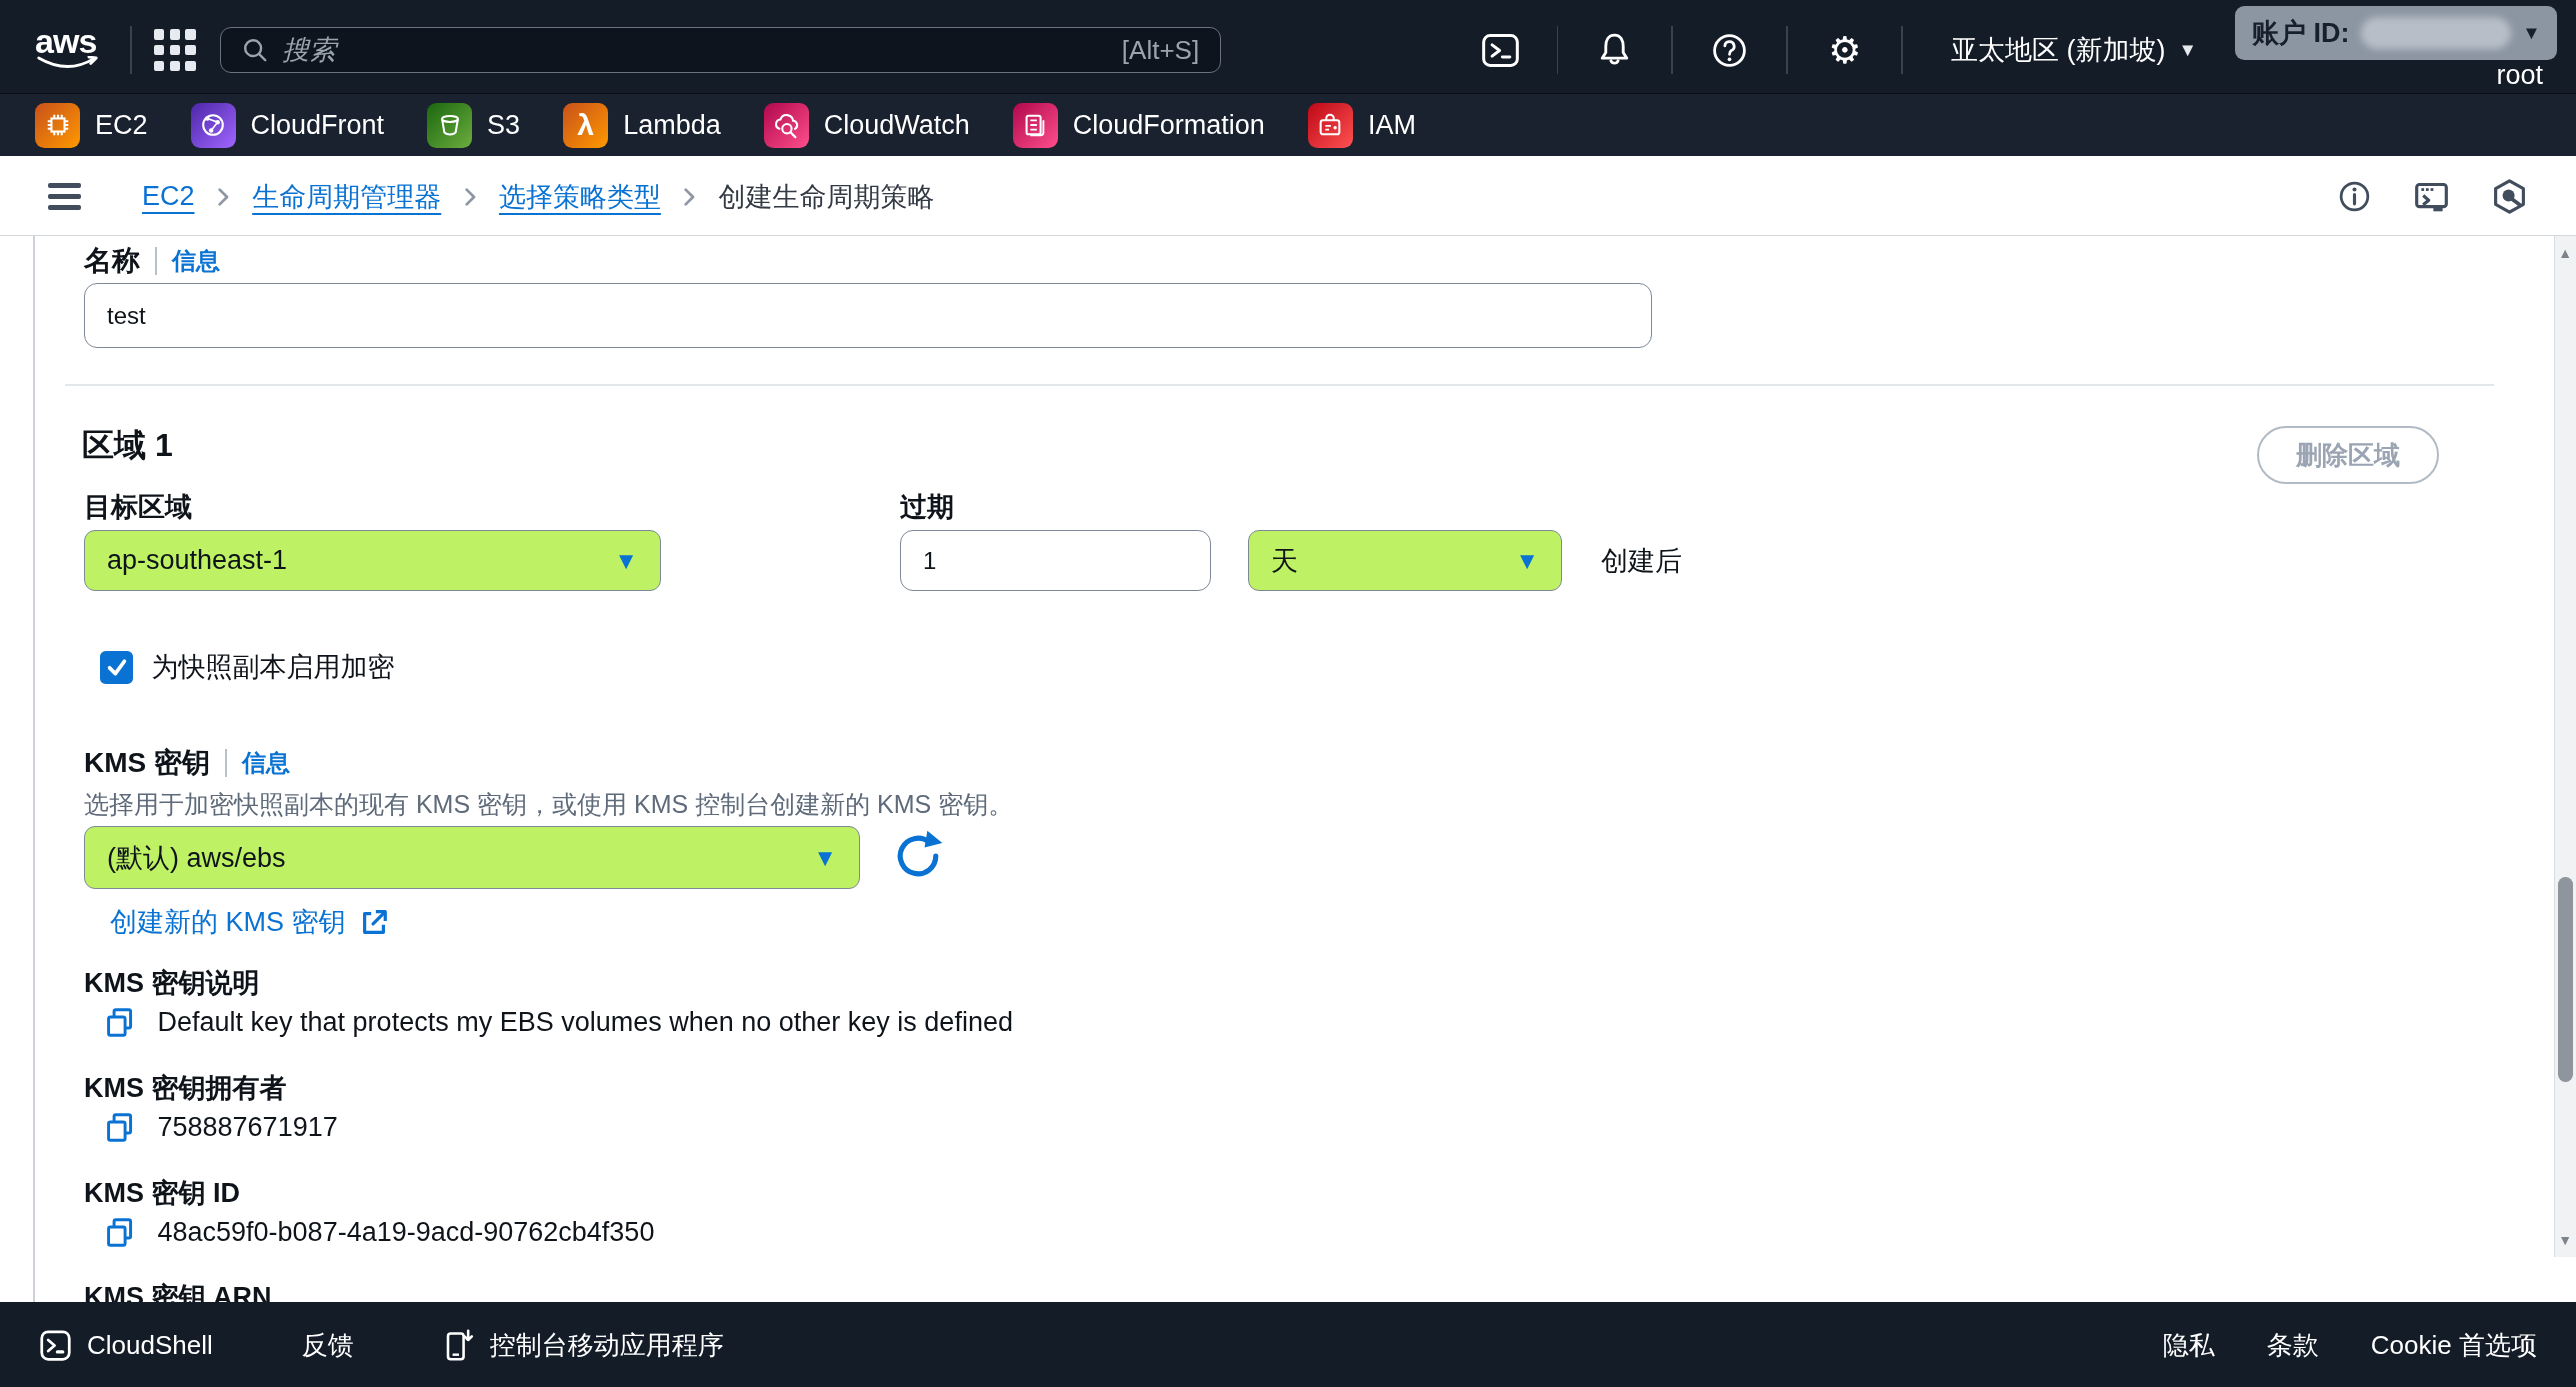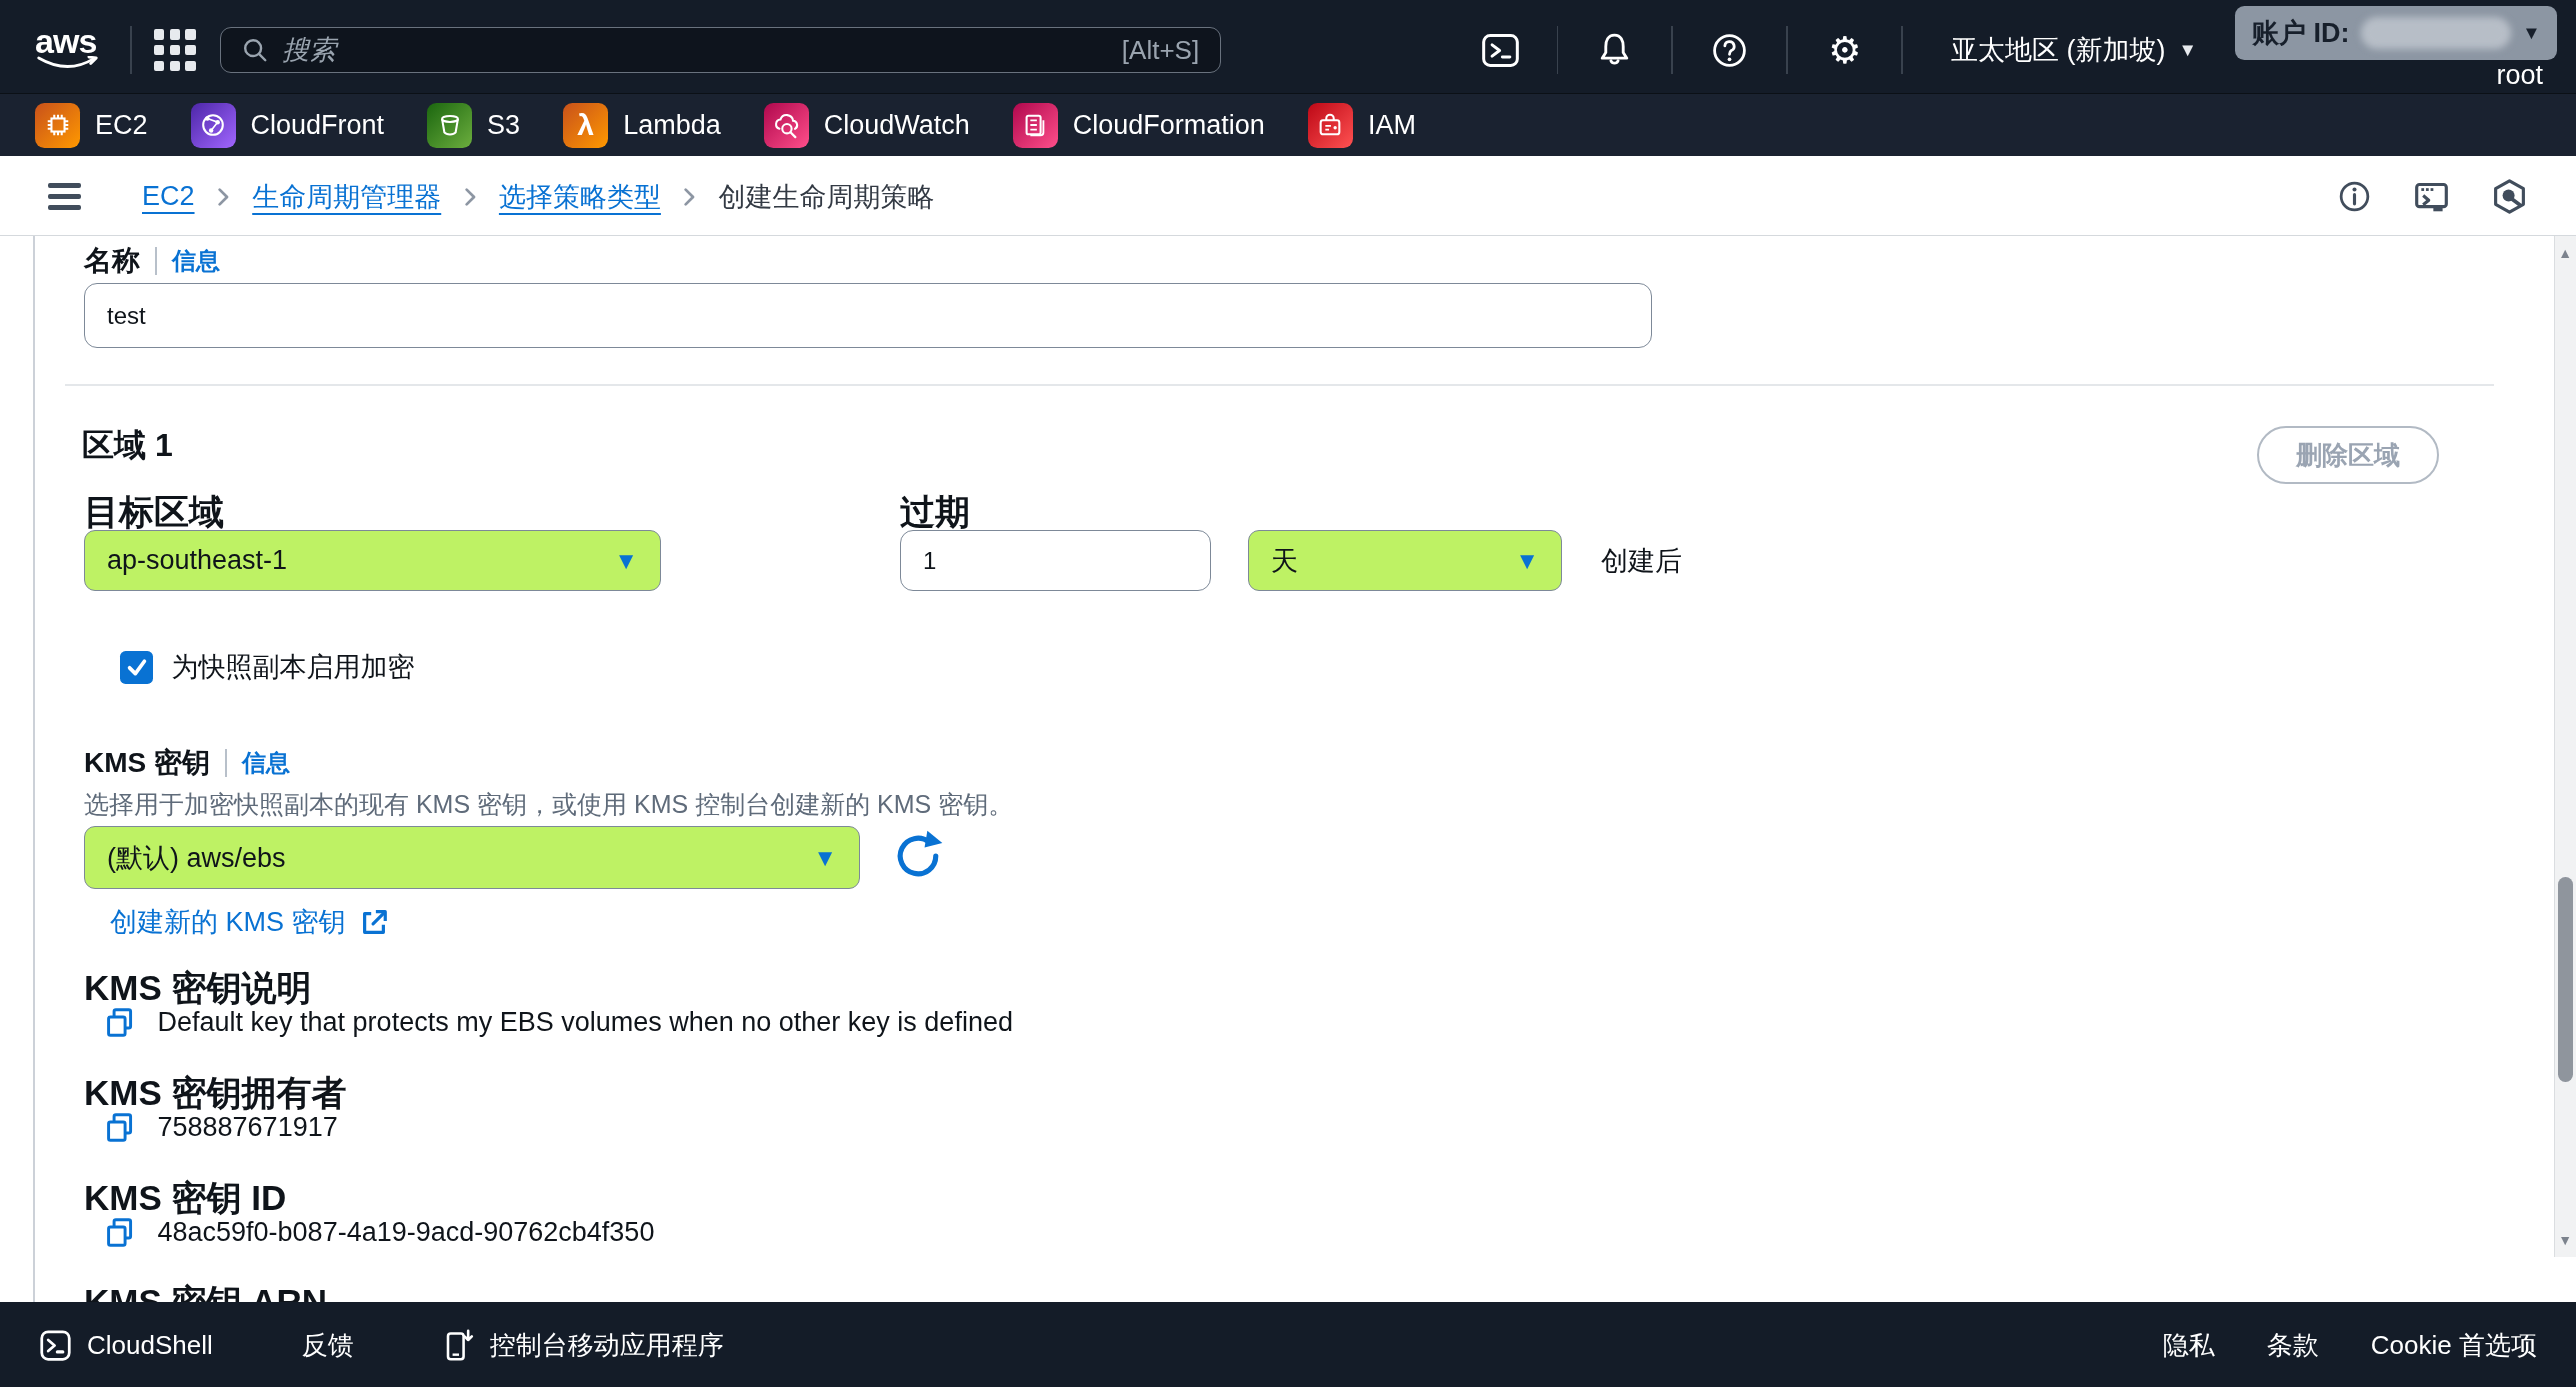--- a/index.html
+++ b/index.html
@@ -49,21 +49,21 @@
   .crumbs { margin-left:61px; display:flex; align-items:center; gap:20.5px; font-size:27px; }
   .crumb-link { color:#0972d3; text-decoration:underline; text-underline-offset:6.5px; cursor:pointer; }
   .crumb-current { color:#333a44; }
   .crumb-sep svg { display:block; }
   .crumb-icons { margin-left:auto; display:flex; align-items:center; gap:41px; }
   .crumb-icons svg { display:block; cursor:pointer; }
 
   
   #content { position:absolute; top:236px; left:0; right:22px; bottom:86px; background:#fff; overflow:hidden; }
   .left-rail-line { position:absolute; left:33px; top:0; bottom:0; width:1.9px; background:#ccd1d8; }
-  .field-label { font-weight:bold; font-size:35px; color:#0f141a; }
+  .field-label { font-weight:bold; font-size:27px; color:#0f141a; }
   .label-row { display:flex; align-items:center; gap:15px; }
   .label-sep { width:1.9px; height:28px; background:#b8c0ca; }
   .info-link { color:#0972d3; font-size:24px; font-weight:bold; cursor:pointer; }
   .text-input { border:1.9px solid #7d8998; border-radius:13px; font-size:24px; color:#0f141a; font-family:inherit; padding:0 22px; outline:none; background:#fff; }
   .dropdown { border:1.9px solid #7d8998; border-radius:11px; display:flex; align-items:center; padding:0 22px; font-size:27px; color:#0f141a; cursor:pointer; background:#bef264; }
   .dropdown .dd-caret { margin-left:auto; color:#0972d3; font-size:24px; }
   .section-divider { position:absolute; left:65px; width:2429px; height:1.9px; background:#e4e7ea; }
   .heading-lg { font-weight:bold; font-size:32px; color:#0f141a; }
   .heading-md { font-weight:bold; font-size:28px; color:#0f141a; }
   .delete-region-btn { position:absolute; width:182px; height:58px; border:2.8px solid #b2bac4; border-radius:29px; background:#fff; color:#9aa4b2; font-weight:bold; font-size:26px; font-family:inherit; cursor:default; }
@@ -301,21 +301,21 @@
   </div>
 
   <div class="abs field-label" style="left:900px; top:253px;">过期</div>
   <input class="abs text-input" style="left: 900px; top: 294px; width: 311px; height: 61px;" type="text" value="1">
   <div class="abs dropdown" style="left:1248px; top:294px; width:314px; height:61px;">
     <span>天</span>
     <span class="dd-caret">▼</span>
   </div>
   <div class="abs" style="left:1601px; top:307px; font-size:27px;">创建后</div>
 
-  <div class="abs" style="left:120px; top:413px; display:flex; align-items:center; gap:18.6px;">
+  <div class="abs" style="left:100px; top:413px; display:flex; align-items:center; gap:18.6px;">
     <span class="checkbox">
       <svg width="28" height="28" viewBox="0 0 34 34">
         <polyline points="8,18 15,25 26,10" stroke="#fff" stroke-width="4.5" fill="none" stroke-linecap="round" stroke-linejoin="round"></polyline>
       </svg>
     </span>
     <span style="font-size:27px;">为快照副本启用加密</span>
   </div>
 
   <div class="abs label-row" style="left:84px; top:508px;">
     <span class="heading-md">KMS 密钥</span>

